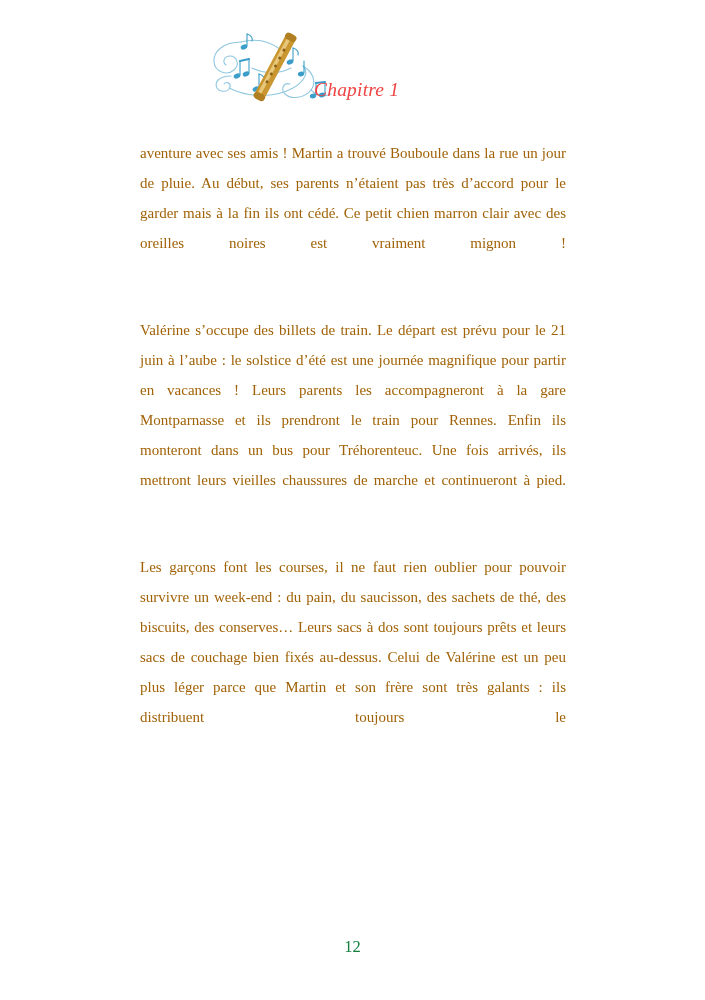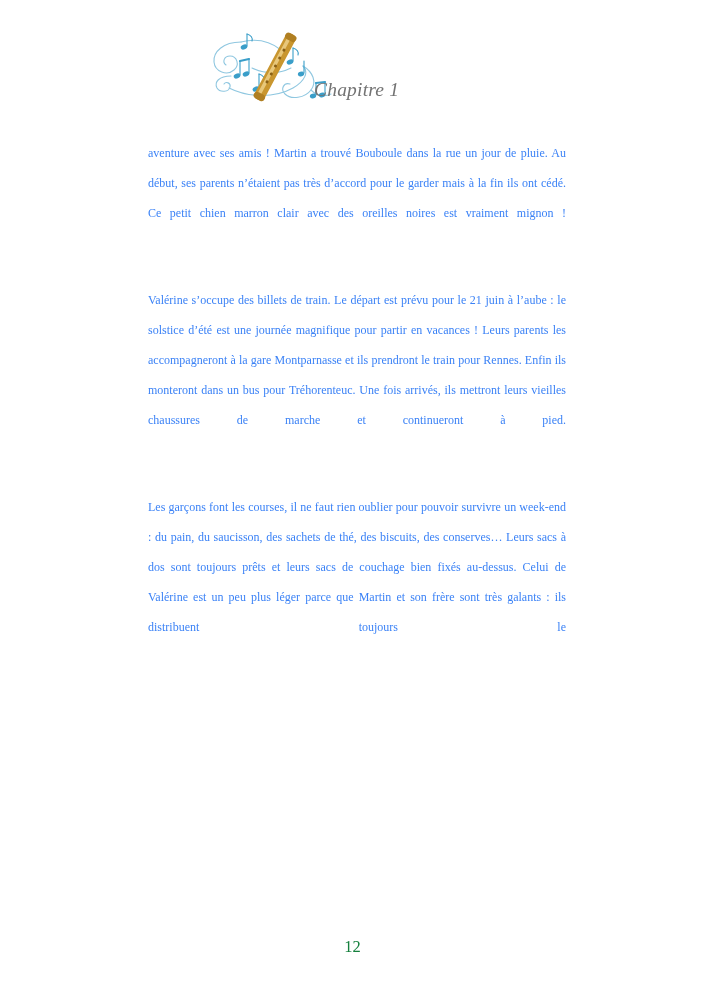--- a/index.html
+++ b/index.html
@@ -44,37 +44,37 @@
   }
   .chapter-title {
     position: absolute;
     left: 314px;
     top: 50px;
     font-family: "Liberation Serif", "DejaVu Serif", serif;
     font-style: italic;
     font-size: 19.5px;
     line-height: 24px;
     letter-spacing: 0.2px;
-    color: #737373;
+    color: #ef4444;
     white-space: nowrap;
   }
 
   
   .text-block {
     position: absolute;
     left: 140px;
     top: 138px;
     width: 426px;
   }
   .para {
-    margin: 0 0 27px 8px;
+    margin: 0 0 27px 0;
     font-family: "Liberation Serif", "DejaVu Serif", serif;
-    font-size: 12px;
+    font-size: 15px;
     line-height: 30px;
-    color: #3b82f6;
+    color: #a16207;
     text-align: justify;
     text-justify: inter-word;
     -webkit-hyphens: none;
     hyphens: none;
   }
   .para:last-child {
     margin-bottom: 0;
   }
   
   .para::after {

